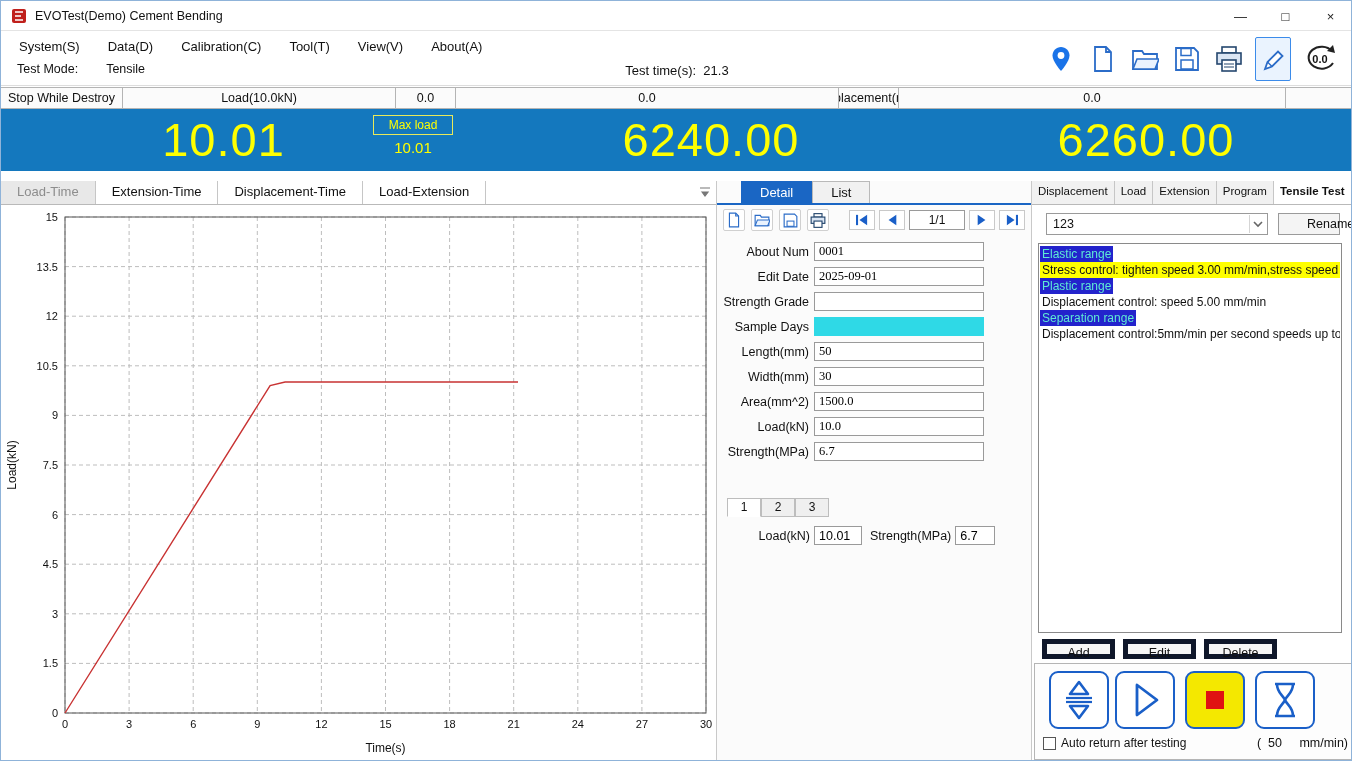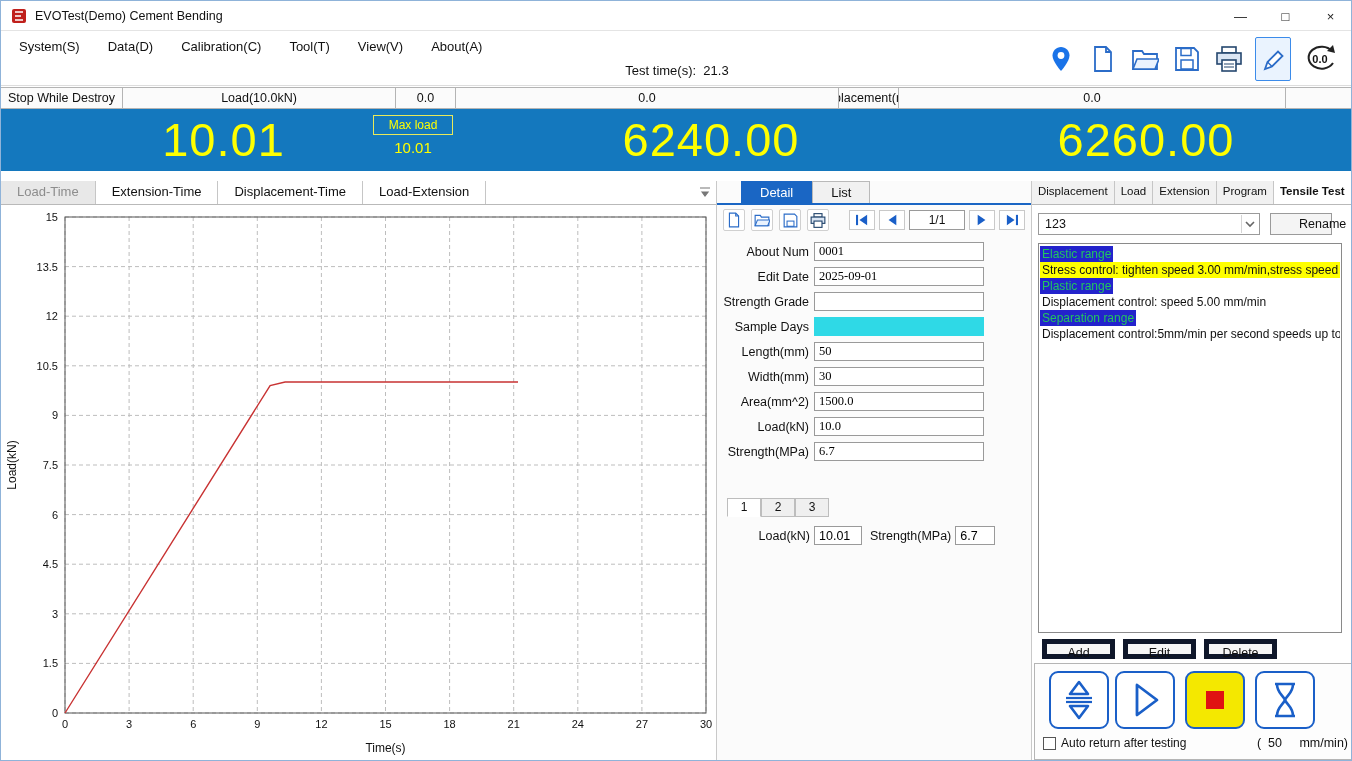--- a/index.html
+++ b/index.html
@@ -96,29 +96,29 @@
   .result-label { font-size:12.5px; padding-right:4px; white-space:nowrap; }
   .result-input { height:19px; border:1px solid #9a9a9a; background:#fff; font-size:12.5px; padding:0 4px;
                   font-family:"Liberation Sans",sans-serif; }
 
   
   .prog-tabs { height:24px; display:flex; border-bottom:1px solid #b9b9b9; background:#f6f6f6; }
   .prog-tab { padding:4px 6px; font-size:11.5px; border-right:1px solid #c6c6c6; white-space:nowrap; background:#f1f1f1; }
   .prog-tab.sel { background:#fff; font-weight:bold; }
   .combo-row { position:absolute; left:6px; top:32px; width:310px; display:flex; }
   .combo { width:222px; height:22px; border:1px solid #9a9a9a; background:#fff; display:flex;
-           align-items:center; justify-content:space-between; padding:0 2px 0 6px; font-size:12.5px; }
+           align-items:center; justify-content:space-between; padding:0 2px 0 6px; font-size:12.5px;margin-left:8px; }
   .combo-arrow { width:16px; height:18px; display:flex; align-items:center; justify-content:center; border-left:1px solid #d5d5d5; }
   .rename-btn { margin-left:10px; width:62px; height:22px; border:1px solid #9a9a9a; background:#f4f4f4;
                 text-align:center; line-height:20px; font-size:12.5px;padding-left:28px; }
   .steps-list { position:absolute; left:6px; top:62px; width:304px; height:390px; border:1px solid #8a8a8a;
                 background:#fff; overflow:hidden; padding:2px 1px; }
   .step { height:16px; line-height:16px; font-size:12px; white-space:nowrap; overflow:hidden; }
   .step span { display:inline-block; height:16px; padding:0 2px; }
-  .step-header { background:#2323cc; color:#22c55e; }
+  .step-header { background:#2323cc; color:#5eead4; }
   .step-selected { background:#ffff00; color:#111; }
   .step-plain { color:#111; }
   .prog-btn-row { position:absolute; left:0; top:458px; width:322px; display:flex; }
   .prog-btn { width:73px; height:20px; border:5px solid #0f172a; background:#f6f6f6; text-align:center;
               line-height:18px; font-size:12.5px; margin-left:8px; }
   .prog-btn:first-child { margin-left:10px; }
   .run-box { position:absolute; left:2px; top:482px; width:318px; height:97px; border:1px solid #b5b5b5; background:#fdfdfd; }
   .run-btn { position:absolute; top:7px; width:60px; height:58px; border:2px solid #1a5fc8; border-radius:9px;
              background:#fff; display:flex; align-items:center; justify-content:center; }
   .run-btn.stop { background:#f4e800; }
@@ -143,20 +143,24 @@
 </div>
 
 <div class="menubar">
   <div class="menu-row">
     <span class="menu-item">System(S)</span>
     <span class="menu-item">Data(D)</span>
     <span class="menu-item">Calibration(C)</span>
     <span class="menu-item">Tool(T)</span>
     <span class="menu-item">View(V)</span>
     <span class="menu-item">About(A)</span>
+  </div>
+  <div class="mode-row">
+    <span class="lbl">Test Mode:</span>
+    <span class="val">Tensile</span>
   </div>
   <div class="test-time">
     <span>Test time(s):</span>
     &nbsp;<span>21.3</span>
   </div>
   <div class="tb-icons">
     <div class="tb-btn">
       <svg width="24" height="28" viewBox="0 0 24 28">
         <path d="M12 2C7.3 2 3.5 5.8 3.5 10.5 3.5 16.5 12 26 12 26s8.5-9.5 8.5-15.5C20.5 5.8 16.7 2 12 2z" fill="#1a73e8"></path>
         <circle cx="12" cy="10.5" r="3.4" fill="#fff"></circle>

